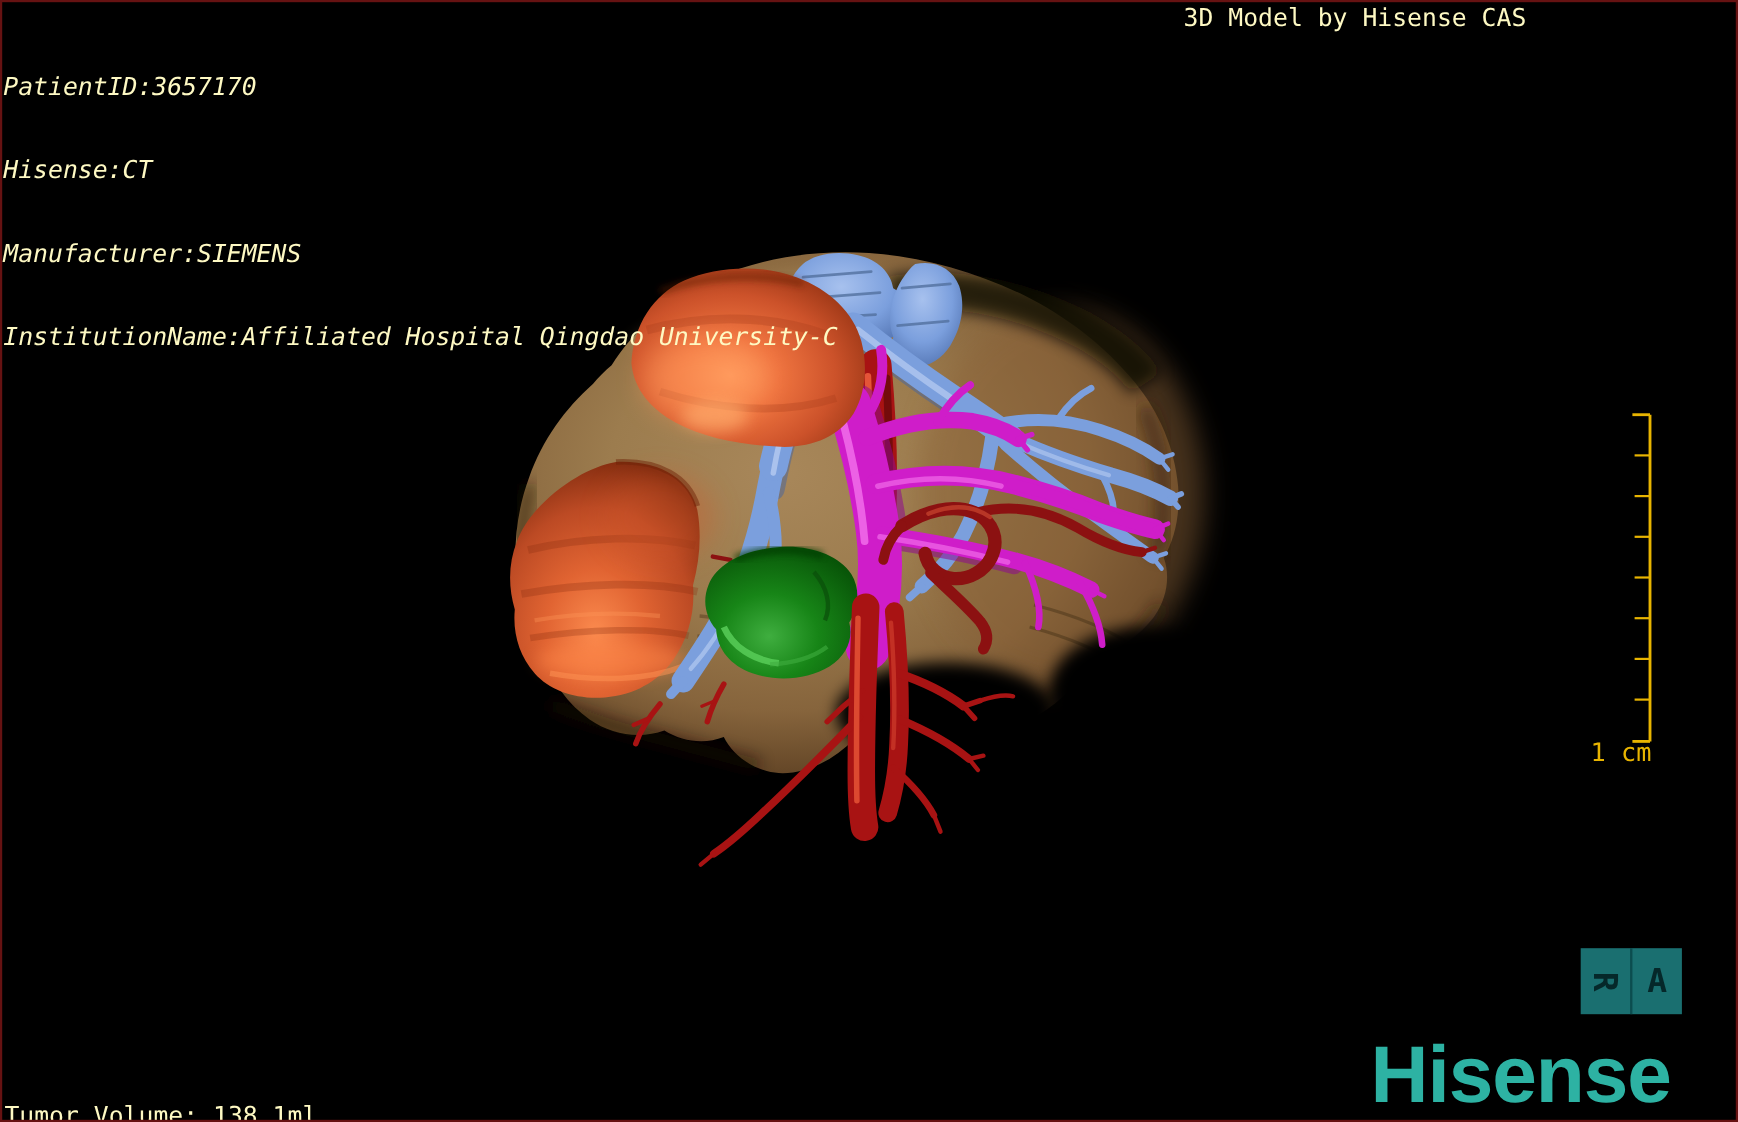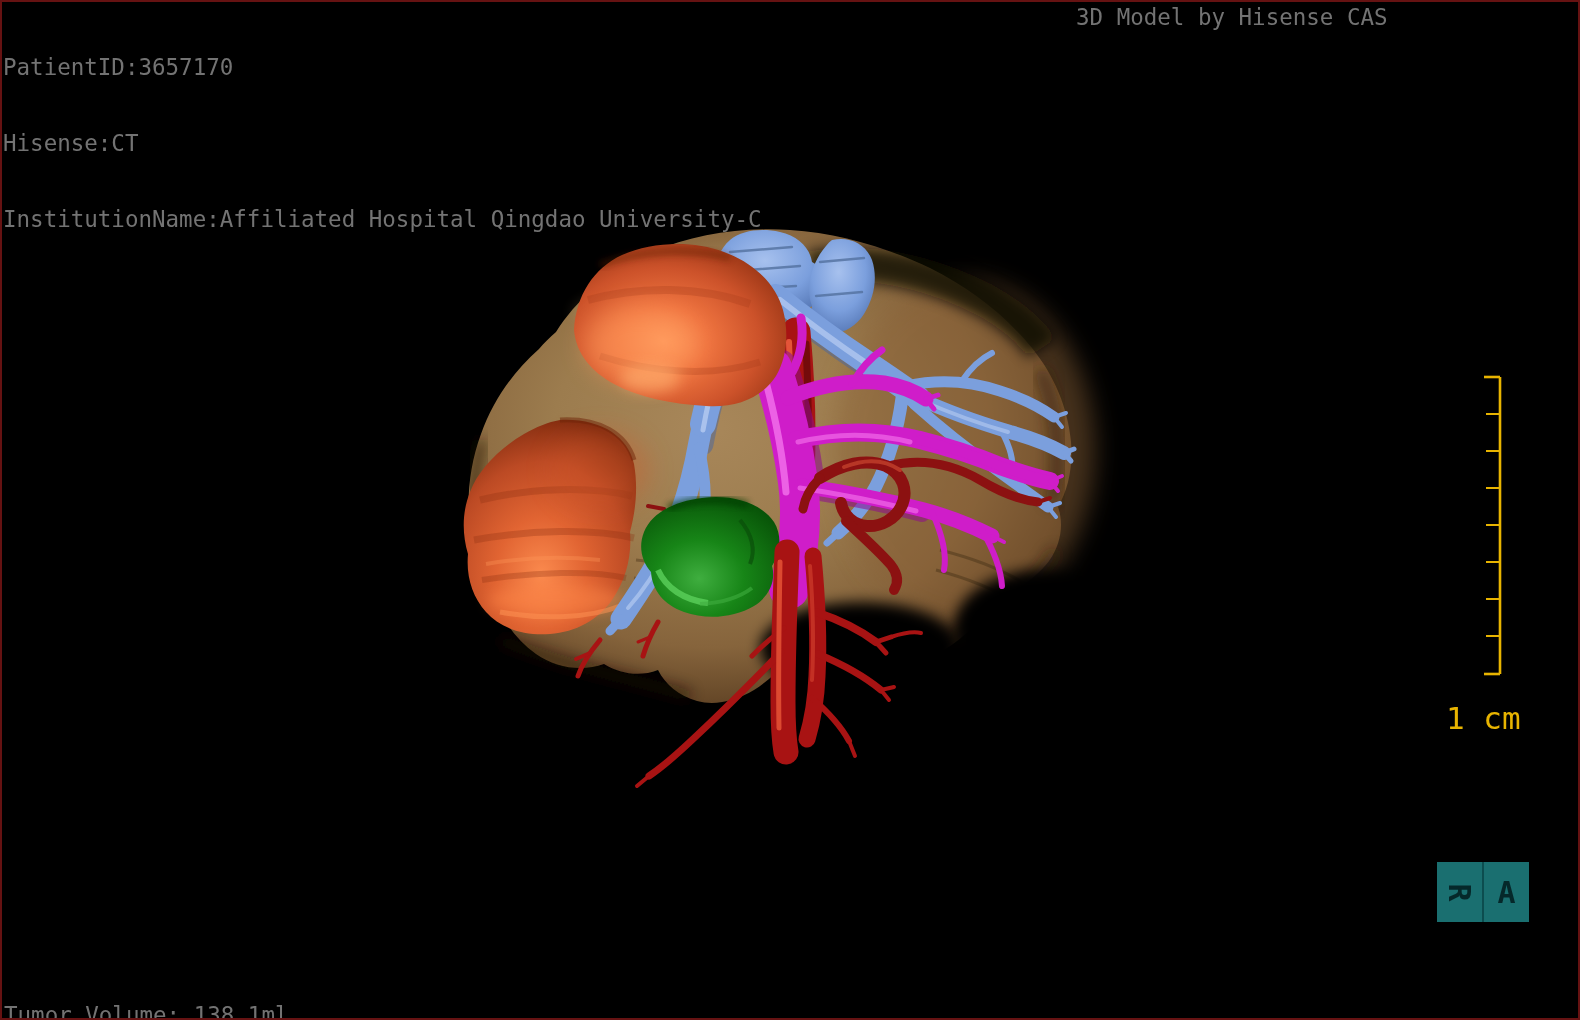--- a/index.html
+++ b/index.html
@@ -1,26 +1,26 @@
 <!DOCTYPE html>
 <html><head>
 <meta charset="utf-8">
 <style>
   html,body{margin:0;padding:0;background:#000;}
   .screen{
     position:relative;width:1580px;height:1020px;background:#000;
     overflow:hidden;font-family:"DejaVu Sans Mono",monospace;
   }
   .model-svg{position:absolute;left:0;top:0;width:1580px;height:1020px;}
-  .gold{color:#737373;font-size:22.5px;line-height:25.4px;white-space:pre;}
-  .patient-info{position:absolute;left:3px;top:4px;}
+  .gold{color:#fef9c3;font-size:22.5px;line-height:25.4px;white-space:pre;}
+  .patient-info{position:absolute;left:3px;top:16px;font-style:italic;}
   .watermark{position:absolute;left:1076px;top:5px;}
   .volumes{position:absolute;left:4px;top:951px;}
   .volumes div{line-height:26px;}
-  .scale-label{position:absolute;left:1446px;top:672px;color:#e8b400;font-size:31px;margin-top:28px;}
+  .scale-label{position:absolute;left:1446px;top:672px;color:#e8b400;font-size:23px;}
   .orient{position:absolute;left:1437px;top:862px;display:flex;}
   .orient .face{width:45px;height:60px;background:#1a6f70;display:flex;align-items:center;justify-content:center;color:#05282a;font-size:30px;font-weight:bold;}
   .orient .face + .face{border-left:2px solid #0c4d4f;}
   .orient .rot{display:inline-block;transform:rotate(90deg);}
   .brand{position:absolute;left:1246px;top:936px;color:#2db2a3;font-size:73px;font-weight:bold;font-family:"Liberation Sans",sans-serif;letter-spacing:-1px;}
   .frame{position:absolute;left:0;top:0;right:0;bottom:0;border:2px solid #661212;pointer-events:none;}
 </style>
 </head>
 <body>
 
@@ -234,20 +234,21 @@
         <path d="M1486,562 L1500,562"></path>
         <path d="M1486,599 L1500,599"></path>
         <path d="M1486,636 L1500,636"></path>
       </g>
     </g>
   </svg>
 
   <div class="patient-info gold">
     <div>PatientID:3657170</div>
     <div>Hisense:CT</div>
+    <div>Manufacturer:SIEMENS</div>
     <div>InstitutionName:Affiliated Hospital Qingdao University-C</div>
   </div>
 
   <div class="watermark gold">3D Model by Hisense CAS</div>
 
   <div class="volumes gold">
     <div>Tumor Volume: 138.1ml</div>
     
   </div>
 
@@ -255,15 +256,16 @@
 
   <div class="orient">
     <div class="face">
       <span class="rot">R</span>
     </div>
     <div class="face">
       <span>A</span>
     </div>
   </div>
 
+  <div class="brand">Hisense</div>
 
   <div class="frame"></div>
 </div>
 
 </body></html>

